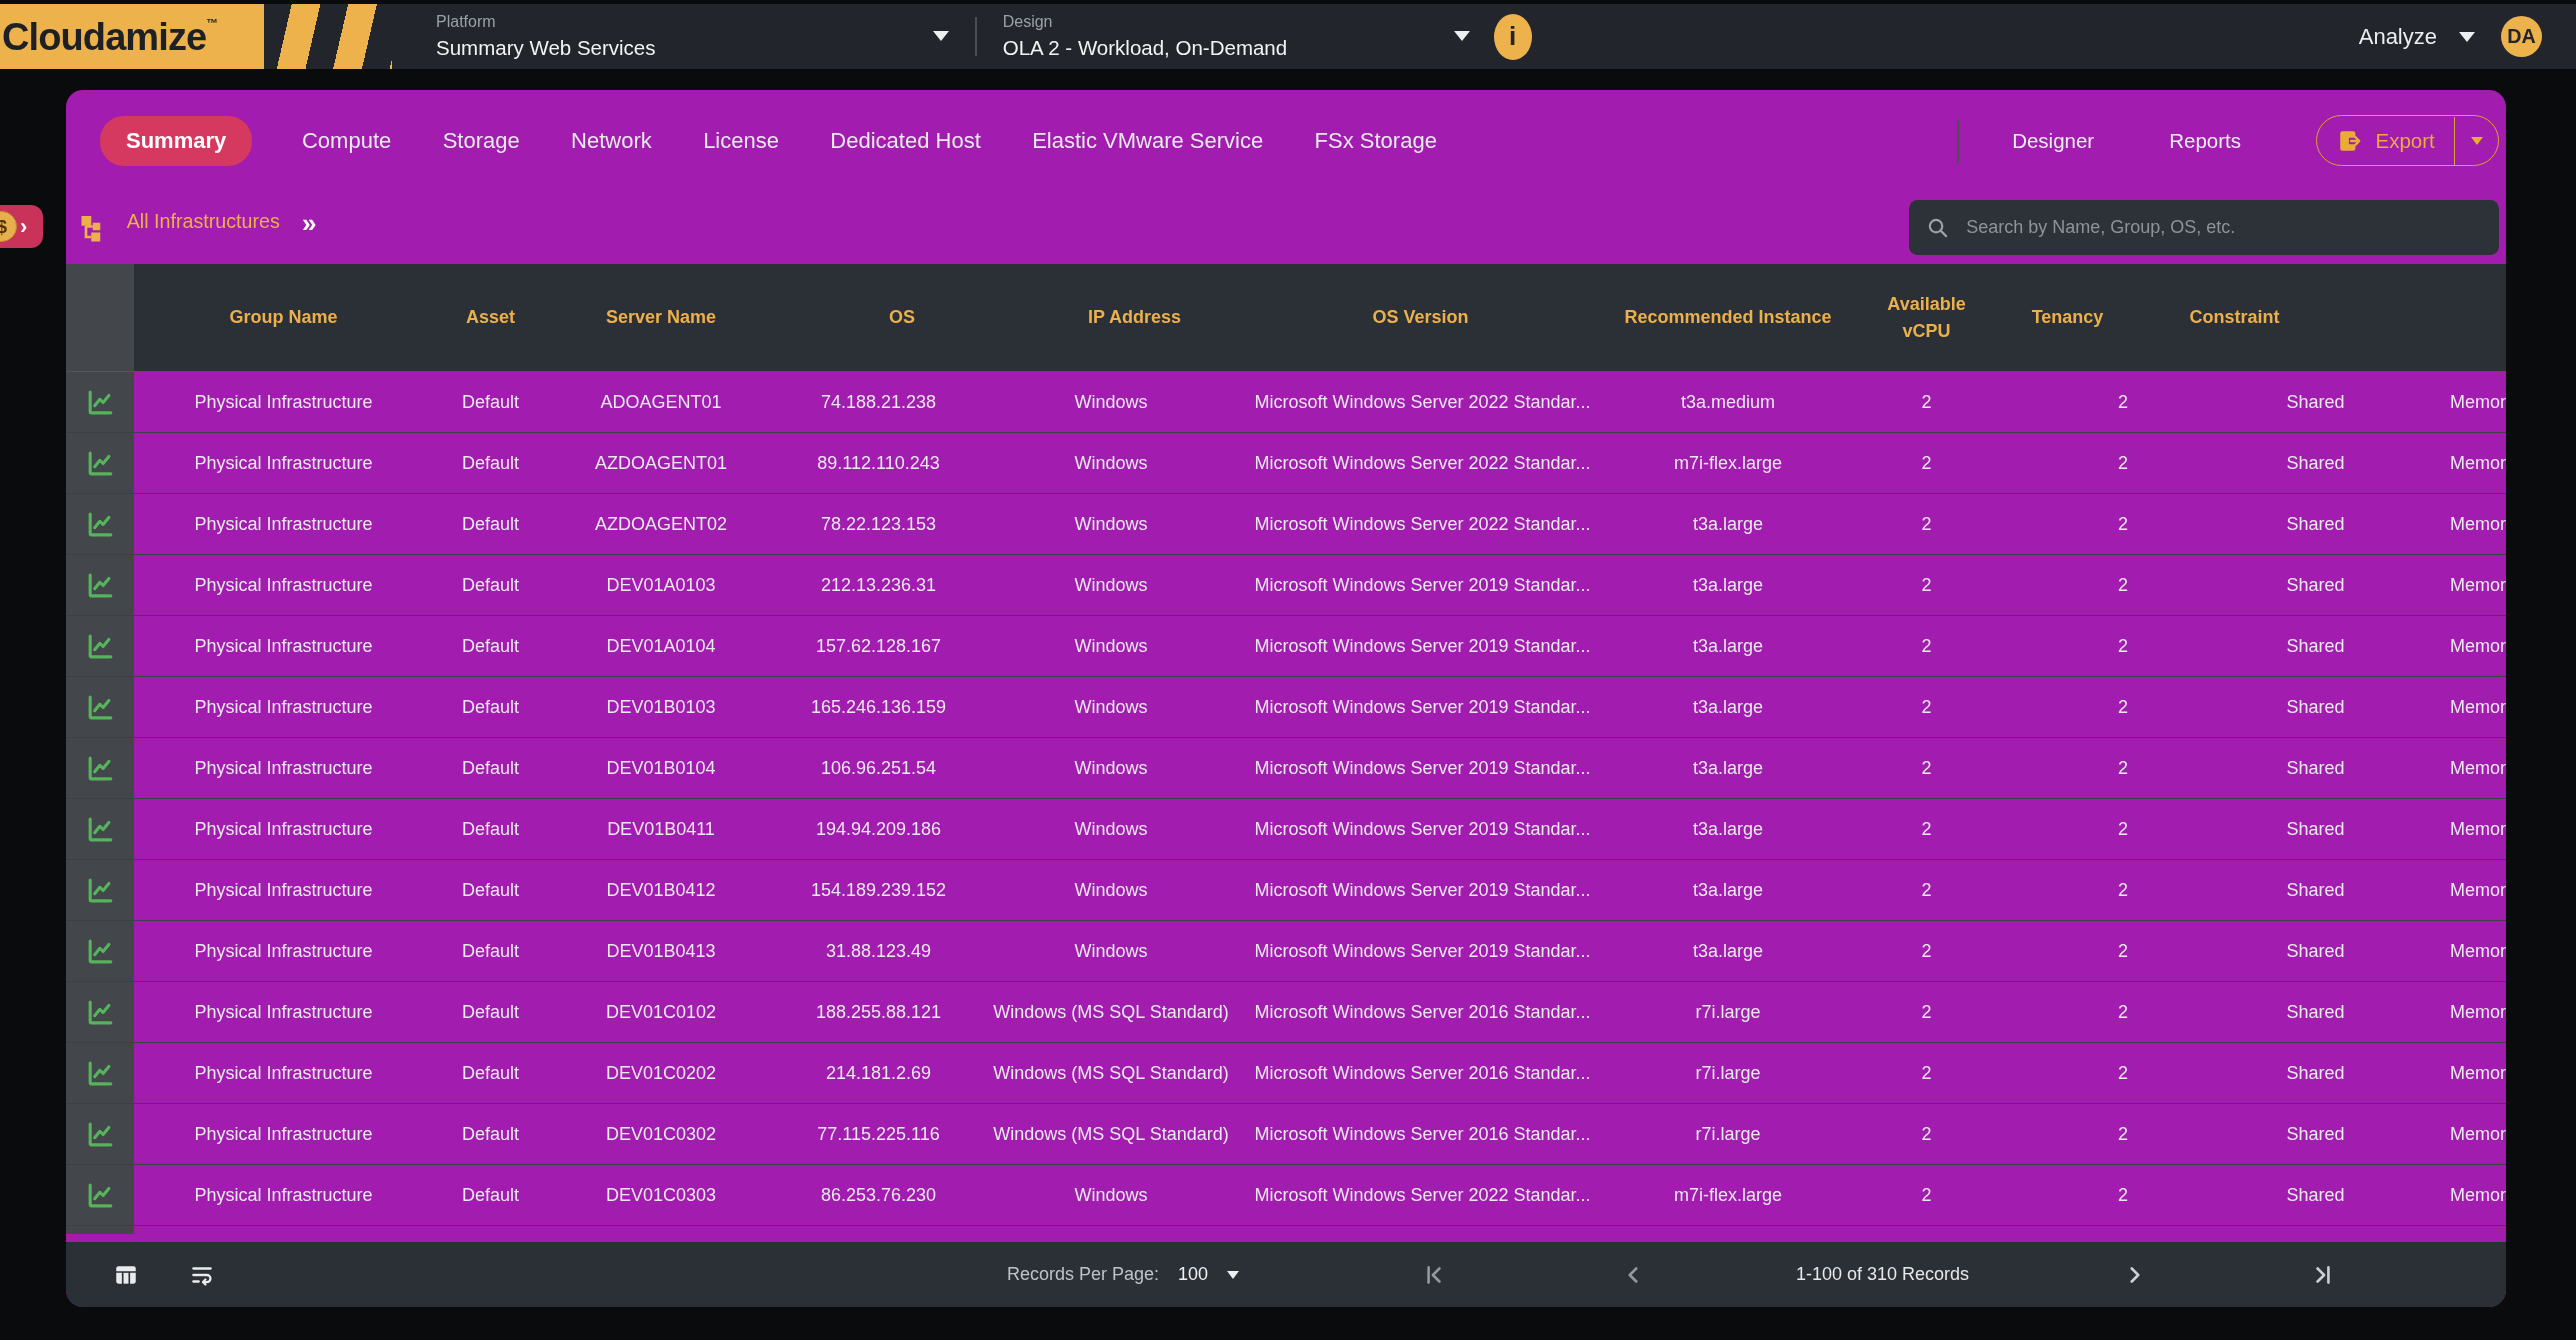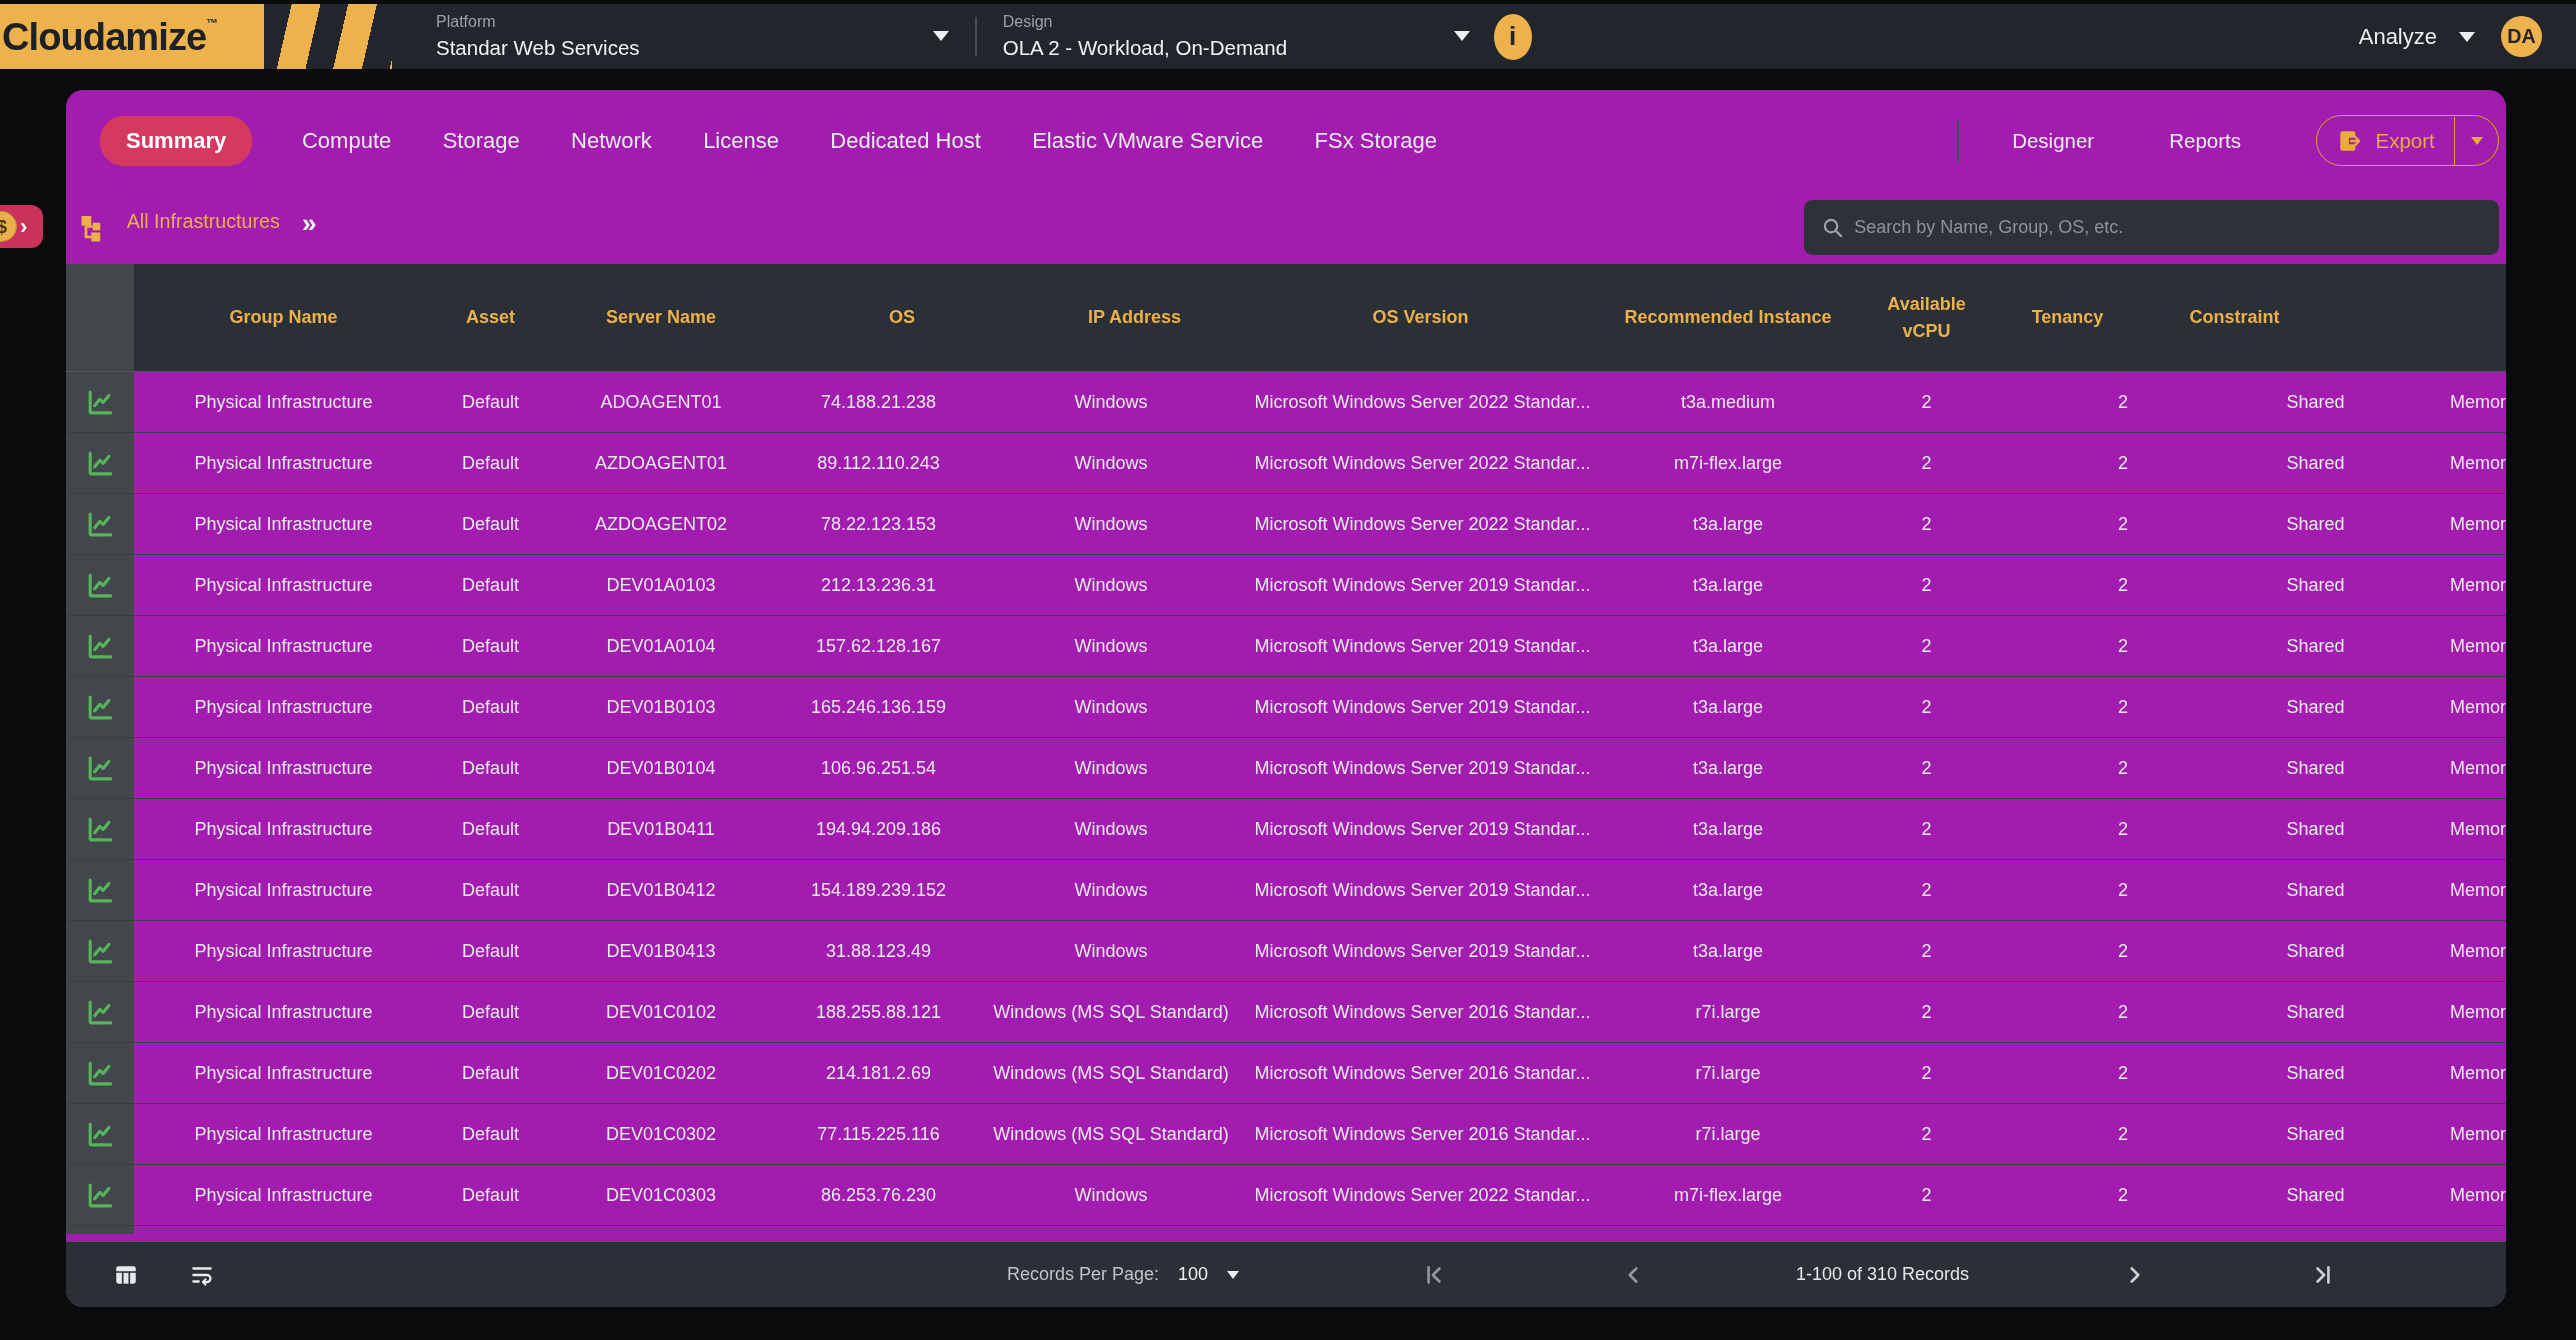--- a/index.html
+++ b/index.html
@@ -81,22 +81,22 @@
     color: #e8ab3c; font-size: 20.5px; cursor: pointer; background: transparent;
   }
   .export-btn svg { margin-right: 12px; }
   .exp-div { width: 1.7px; height: 48px; background: #d9a335; margin-left: 19px; }
   .exp-caret-zone { padding: 0 15.4px; display: flex; align-items: center; height: 100%; }
   
   .toolbar { height: 73px; display: flex; align-items: center; padding: 0 6.8px 0 11px; }
   .crumb { display: flex; align-items: flex-start; gap: 13.7px; color: #ecb04a; font-size: 19.7px; cursor: pointer; }
   .crumb-chevs { color: #ffffff; font-size: 26px; font-weight: 700; margin-left: 8.5px; line-height: 1;}
   .search {
-    margin-left: auto; width: 695px; height: 55px; background: #2d3238; border-radius: 8.5px;
-    display: flex; align-items: center; padding: 0 17px; gap: 10px;
+    margin-left: auto; width: 590px; height: 55px; background: #2d3238; border-radius: 8.5px;
+    display: flex; align-items: center; padding: 0 17px; gap: 17px;
   }
   .search input { flex: 1; background: none; border: none; outline: none; color: #e9eaec;
                   font-size: 18px; font-family: inherit; }
   .search input::placeholder { color: #8d939a; }
   
   .tablewrap { width: 2517px; }
   .thead { display: flex; height: 108px; background: #2b3037; border-bottom: 0.9px solid #53575d; }
   .cell { display: flex; align-items: center; justify-content: center; text-align: center;
           flex-shrink: 0; padding: 0 8.5px; }
   .icon-cell { width: 68px; background: #43464b; padding: 0; }
@@ -132,21 +132,21 @@
 
 <header class="topbar">
   <div class="logo-block">
     <span class="logo-text">Cloudamize</span>
     <span class="logo-tm">™</span>
   </div>
   <div class="stripes"></div>
 
   <div class="hsel">
     <div class="sel-label">Platform</div>
-    <div class="sel-value">Standar Web Services</div>
+    <div class="sel-value">Summary Web Services</div>
     <span class="caret"></span>
   </div>
   <div class="vdiv"></div>
   <div class="hsel design">
     <div class="sel-label">Design</div>
     <div class="sel-value">OLA 2 - Workload, On-Demand</div>
     <span class="caret"></span>
   </div>
   <div class="info">i</div>
 

